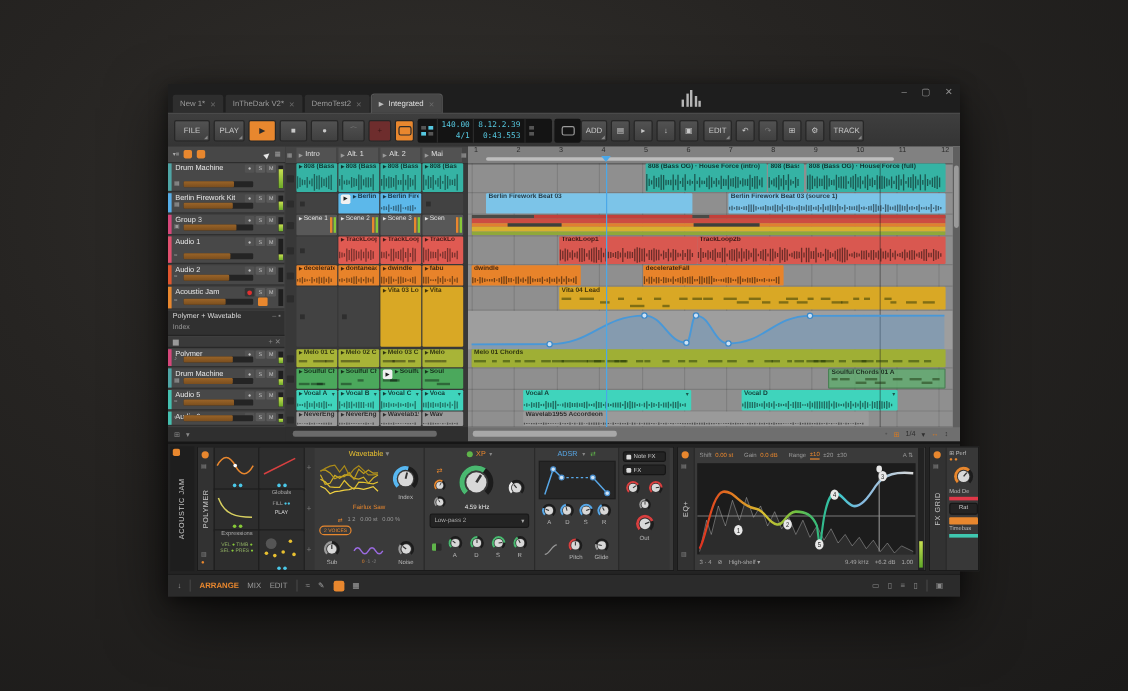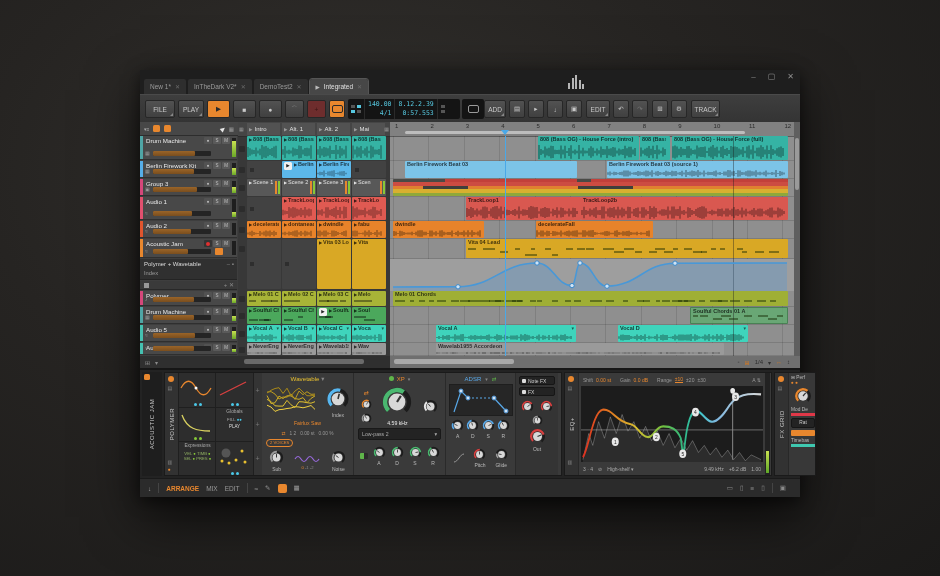--- a/index.html
+++ b/index.html
@@ -272,21 +272,21 @@
             </span>
         </span>
         <span class="tsep"></span>
         <span class="tblock">
           <span>140.00</span>
           <span>4/1</span>
         </span>
         <span class="tsep"></span>
         <span class="tblock">
           <span>8.12.2.39</span>
-          <span>0:57.553</span>
+          <span>0:43.553</span>
         </span>
         <span class="tsep"></span>
         <span class="ticons">
           <span class="r">
               <span class="gdot"></span>
             </span>
           <span class="r">
               <span class="gdot"></span>
             </span>
         </span>

